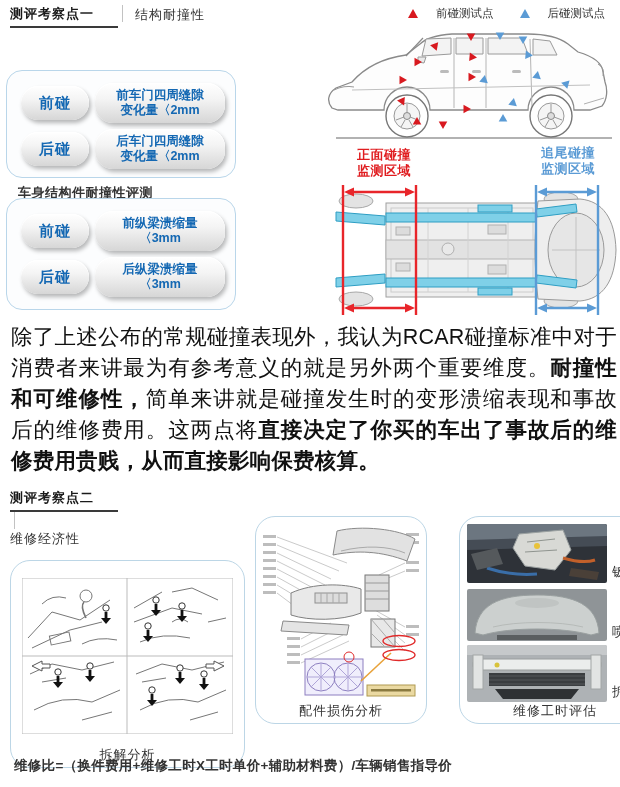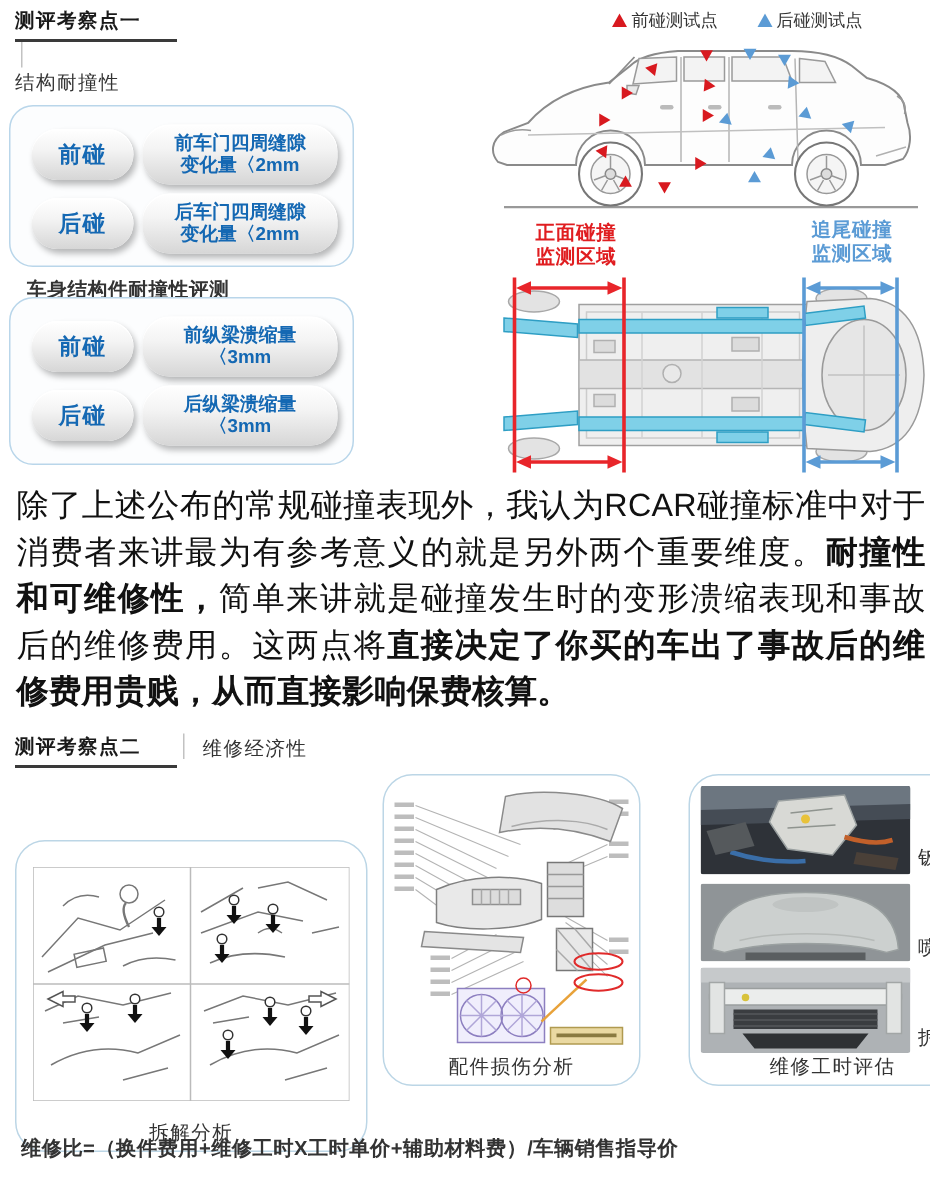--- a/index.html
+++ b/index.html
@@ -9,21 +9,21 @@
 
   
   .sec-header { position:absolute; left:10px; display:flex; align-items:flex-start; }
   .sec-title { font-size:13px; font-weight:700; color:#1a1a1a; padding-bottom:3px;
                border-bottom:2px solid #3a3a3a; width:108px; letter-spacing:1px; }
   .sec-divider { width:1px; height:17px; background:#c2c2c2; margin:0 12px 0 4px; }
   .sec-sub { font-size:13px; color:#333; letter-spacing:1px; padding-top:1px; }
 
   
   .legend { position:absolute; top:6px; left:408px; display:flex; gap:26px; }
-  .legend-item { display:flex; align-items:center; gap:3px; font-size:11.5px; color:#333; }
+  .legend-item { display:flex; align-items:center; gap:18px; font-size:11.5px; color:#333; }
   .tri { width:0; height:0; border-left:5.5px solid transparent; border-right:5.5px solid transparent; }
   .tri.red  { border-bottom:9px solid #d8191f; }
   .tri.blue { border-bottom:9px solid #5b9bd5; }
 
   
   .panel-label { position:absolute; left:18px; font-size:13px; color:#333; letter-spacing:.5px; }
   .state-panel { position:absolute; left:6px; width:230px; border:1.5px solid #b9d6ea;
                  border-radius:16px; background:#fcfdfe; padding:9px 10px 9px 14px;
                  display:flex; flex-direction:column; justify-content:space-around; }
   .state-row { display:flex; align-items:center; justify-content:space-between; margin:3px 0; }
@@ -57,21 +57,21 @@
 
   
   .formula { position:absolute; left:14px; top:757px; font-size:13.5px; font-weight:700;
              color:#333; letter-spacing:.3px; }
 </style>
 </head>
 <body>
 
 <div id="page">
 
-  <div class="sec-header" style="top:5px;flex-direction:column;">
+  <div class="sec-header" style="top:5px;">
     <div class="sec-title">测评考察点一</div>
     <div class="sec-divider"></div>
     <div class="sec-sub">结构耐撞性</div>
   </div>
 
   <div class="legend">
     <div class="legend-item">
       <span class="tri red"></span>
       <span>前碰测试点</span>
     </div>
@@ -220,21 +220,21 @@
     <g fill="#5b9bd5">
       <polygon points="209,9 219,4.5 219,13.5"></polygon>
         <polygon points="269,9 259,4.5 259,13.5"></polygon>
       <polygon points="209,125 219,120.5 219,129.5"></polygon>
         <polygon points="269,125 259,120.5 259,129.5"></polygon>
     </g>
   </svg>
 
   <div class="para"><span>除了上述公布的常规碰撞表现外，我认为RCAR碰撞标准中对于消费者来讲最为有参考意义的就是另外两个重要维度。</span><b>耐撞性和可维修性，</b><span>简单来讲就是碰撞发生时的变形溃缩表现和事故后的维修费用。这两点将</span><b>直接决定了你买的车出了事故后的维修费用贵贱，从而直接影响保费核算。</b></div>
 
-  <div class="sec-header" style="top:489px;">
+  <div class="sec-header" style="top:489px;flex-direction:column;">
     <div class="sec-title">测评考察点二</div>
     <div class="sec-divider"></div>
     <div class="sec-sub">维修经济性</div>
   </div>
 
   <div class="repair-panel" style="left:10px; width:235px;margin-top:44px;">
     <svg width="211" height="156" viewBox="0 0 211 156" style="position:absolute;left:11px;top:17px;">
       <rect x="0" y="0" width="211" height="156" fill="#fff" stroke="#bbb"></rect>
       <line x1="105" y1="0" x2="105" y2="156" stroke="#bbb"></line>
       <line x1="0" y1="78" x2="211" y2="78" stroke="#bbb"></line>

